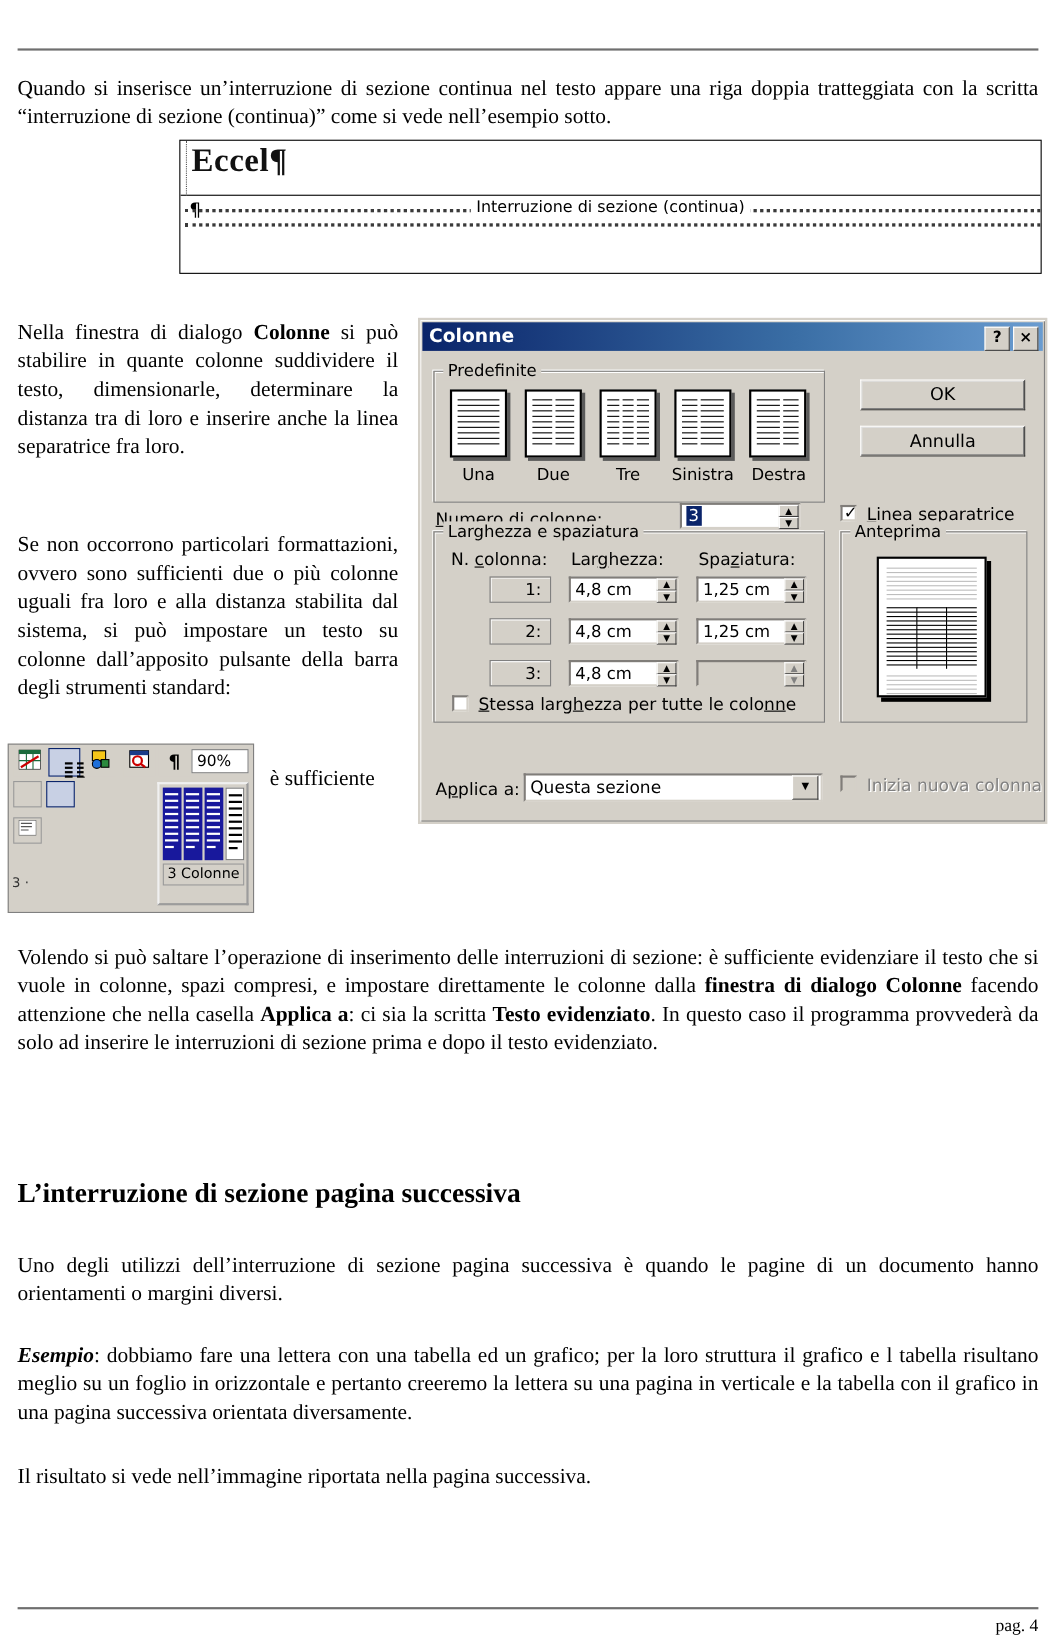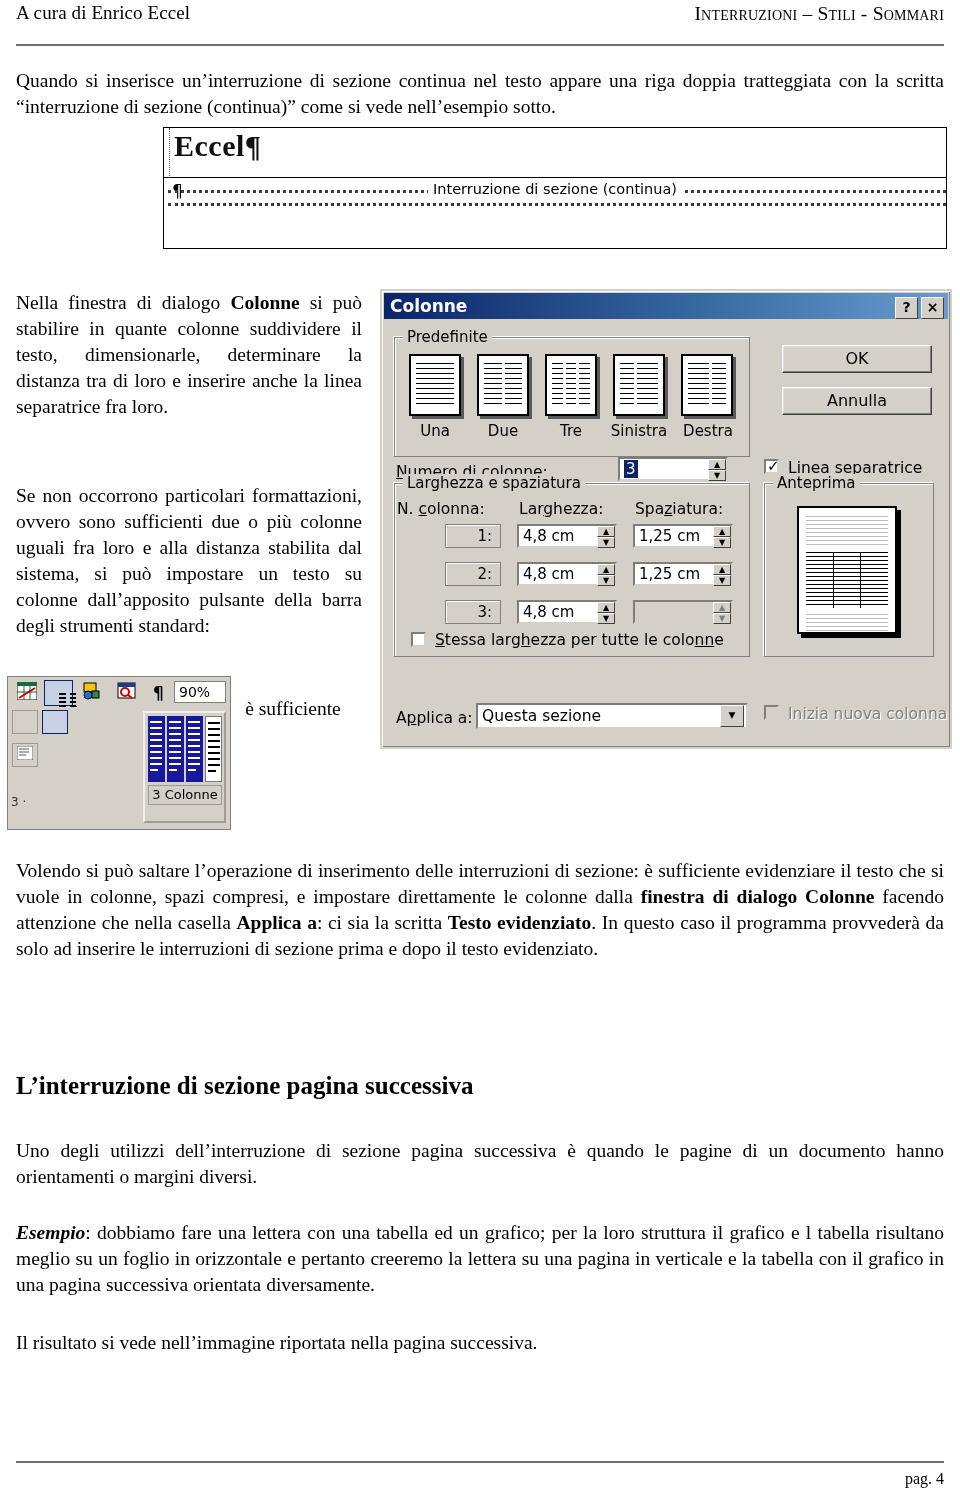--- a/index.html
+++ b/index.html
@@ -170,24 +170,20 @@
   .ftr-rule{position:absolute;left:16px;top:1461px;width:928px;height:2px;background:#6f6f6f;}
   .ftr-txt{position:absolute;left:0;right:0;top:1468px;text-align:center;
            font-family:"Liberation Sans",sans-serif;font-size:16.5px;color:#000;}
   .ftr-pg{position:absolute;right:16px;top:1470px;font-size:16px;}
 </style>
 </head>
 <body>
 
 <div class="page">
 
-  <div class="hdr">
-    <div class="hdr-left">A cura di Enrico Eccel</div>
-    <div class="hdr-right">Interruzioni – Stili - Sommari</div>
-  </div>
   <div class="hdr-rule"></div>
 
   <div class="para" id="p-intro">Quando si inserisce un’interruzione di sezione continua nel testo appare una riga doppia tratteggiata con la scritta “interruzione di sezione (continua)” come si vede nell’esempio sotto.</div>
 
   <div class="shot-break">
     <div class="sb-top">
       <div class="sb-vtick"></div>
       <div class="sb-mbyte">Eccel¶</div>
     </div>
     <div class="sb-mid">
@@ -489,21 +485,21 @@
           <b>▼</b>
         </div>
     </div>
     <div class="chk" style="left:382px;top:168px">
         <span class="mk">✓</span>
       </div>
     <div class="lbl" style="left:406px;top:168px"><u>L</u>inea separatrice</div>
 
     <div class="grp" id="grp-lar">
       <div class="grp-lbl">Larghezza e spaziatura</div>
-      <div class="lbl" style="left:2px;top:16px">N. <u>c</u>olonna:</div>
+      <div class="lbl" style="left:15px;top:16px">N. <u>c</u>olonna:</div>
       <div class="lbl" style="left:124px;top:16px">Lar<u>g</u>hezza:</div>
       <div class="lbl" style="left:240px;top:16px">Spa<u>z</u>iatura:</div>
 
       <div class="numbox" style="left:50px;top:40px;width:56px;height:24px;line-height:22px">1:</div>
       <div class="spin" style="left:122px;top:40px;width:100px">
         <div class="val">4,8 cm</div>
         <div class="arrows">
             <b>▲</b>
             <b>▼</b>
           </div>

